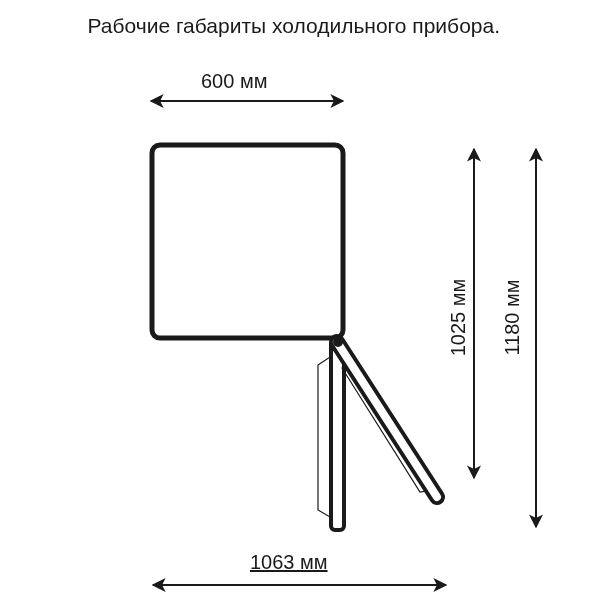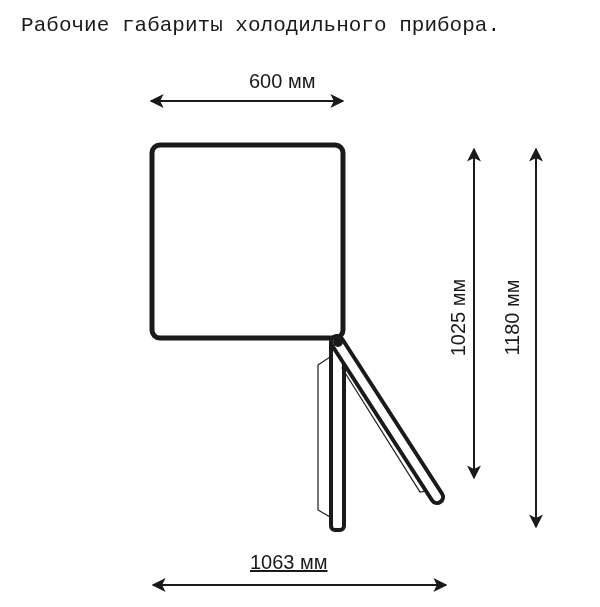--- a/index.html
+++ b/index.html
@@ -1,27 +1,27 @@
 <!DOCTYPE html>
 <html><head>
 <meta charset="utf-8">
 <style>
   html, body { margin: 0; padding: 0; background: #ffffff; }
   body { width: 600px; height: 607px; position: relative; overflow: hidden; font-family: "Liberation Sans", sans-serif; color: #1a1a1a; }
-  .title { position: absolute; left: 0; top: 14px; width: 512px; text-align: right; padding-right: 12px; box-sizing: border-box; font-size: 21px; font-family: Liberation Mono, monospace; }
+  .title { position: absolute; left: 0; top: 14px; width: 512px; text-align: right; padding-right: 12px; box-sizing: border-box; font-size: 21px; }
   .label { position: absolute; font-size: 20px; white-space: nowrap; }
   .vlabel { position: absolute; font-size: 20px; white-space: nowrap; transform-origin: center center; transform: rotate(-90deg); }
   svg.diagram { position: absolute; left: 0; top: 0; }
 </style>
 </head>
 <body>
 
 <div class="title">Рабочие габариты холодильного прибора.</div>
 
-<div class="label" style="left:201px; top:70px;margin-left:48px;">600 мм</div>
+<div class="label" style="left:201px; top:70px;">600 мм</div>
 <div class="label" style="left:250px; top:551px;text-decoration:underline;">1063 мм</div>
 <div class="vlabel" style="left:408px; top:306px; width:100px; text-align:center;">1025 мм</div>
 <div class="vlabel" style="left:462px; top:306px; width:100px; text-align:center;">1180 мм</div>
 
 <svg class="diagram" width="600" height="607" viewBox="0 0 600 607">
   <defs>
     <marker id="ah" viewBox="0 0 10 10" refX="9" refY="5" markerWidth="7" markerHeight="7" orient="auto-start-reverse">
       <path d="M0,0 L10,5 L0,10 L2.5,5 Z" fill="#1a1a1a"></path>
     </marker>
   </defs>

